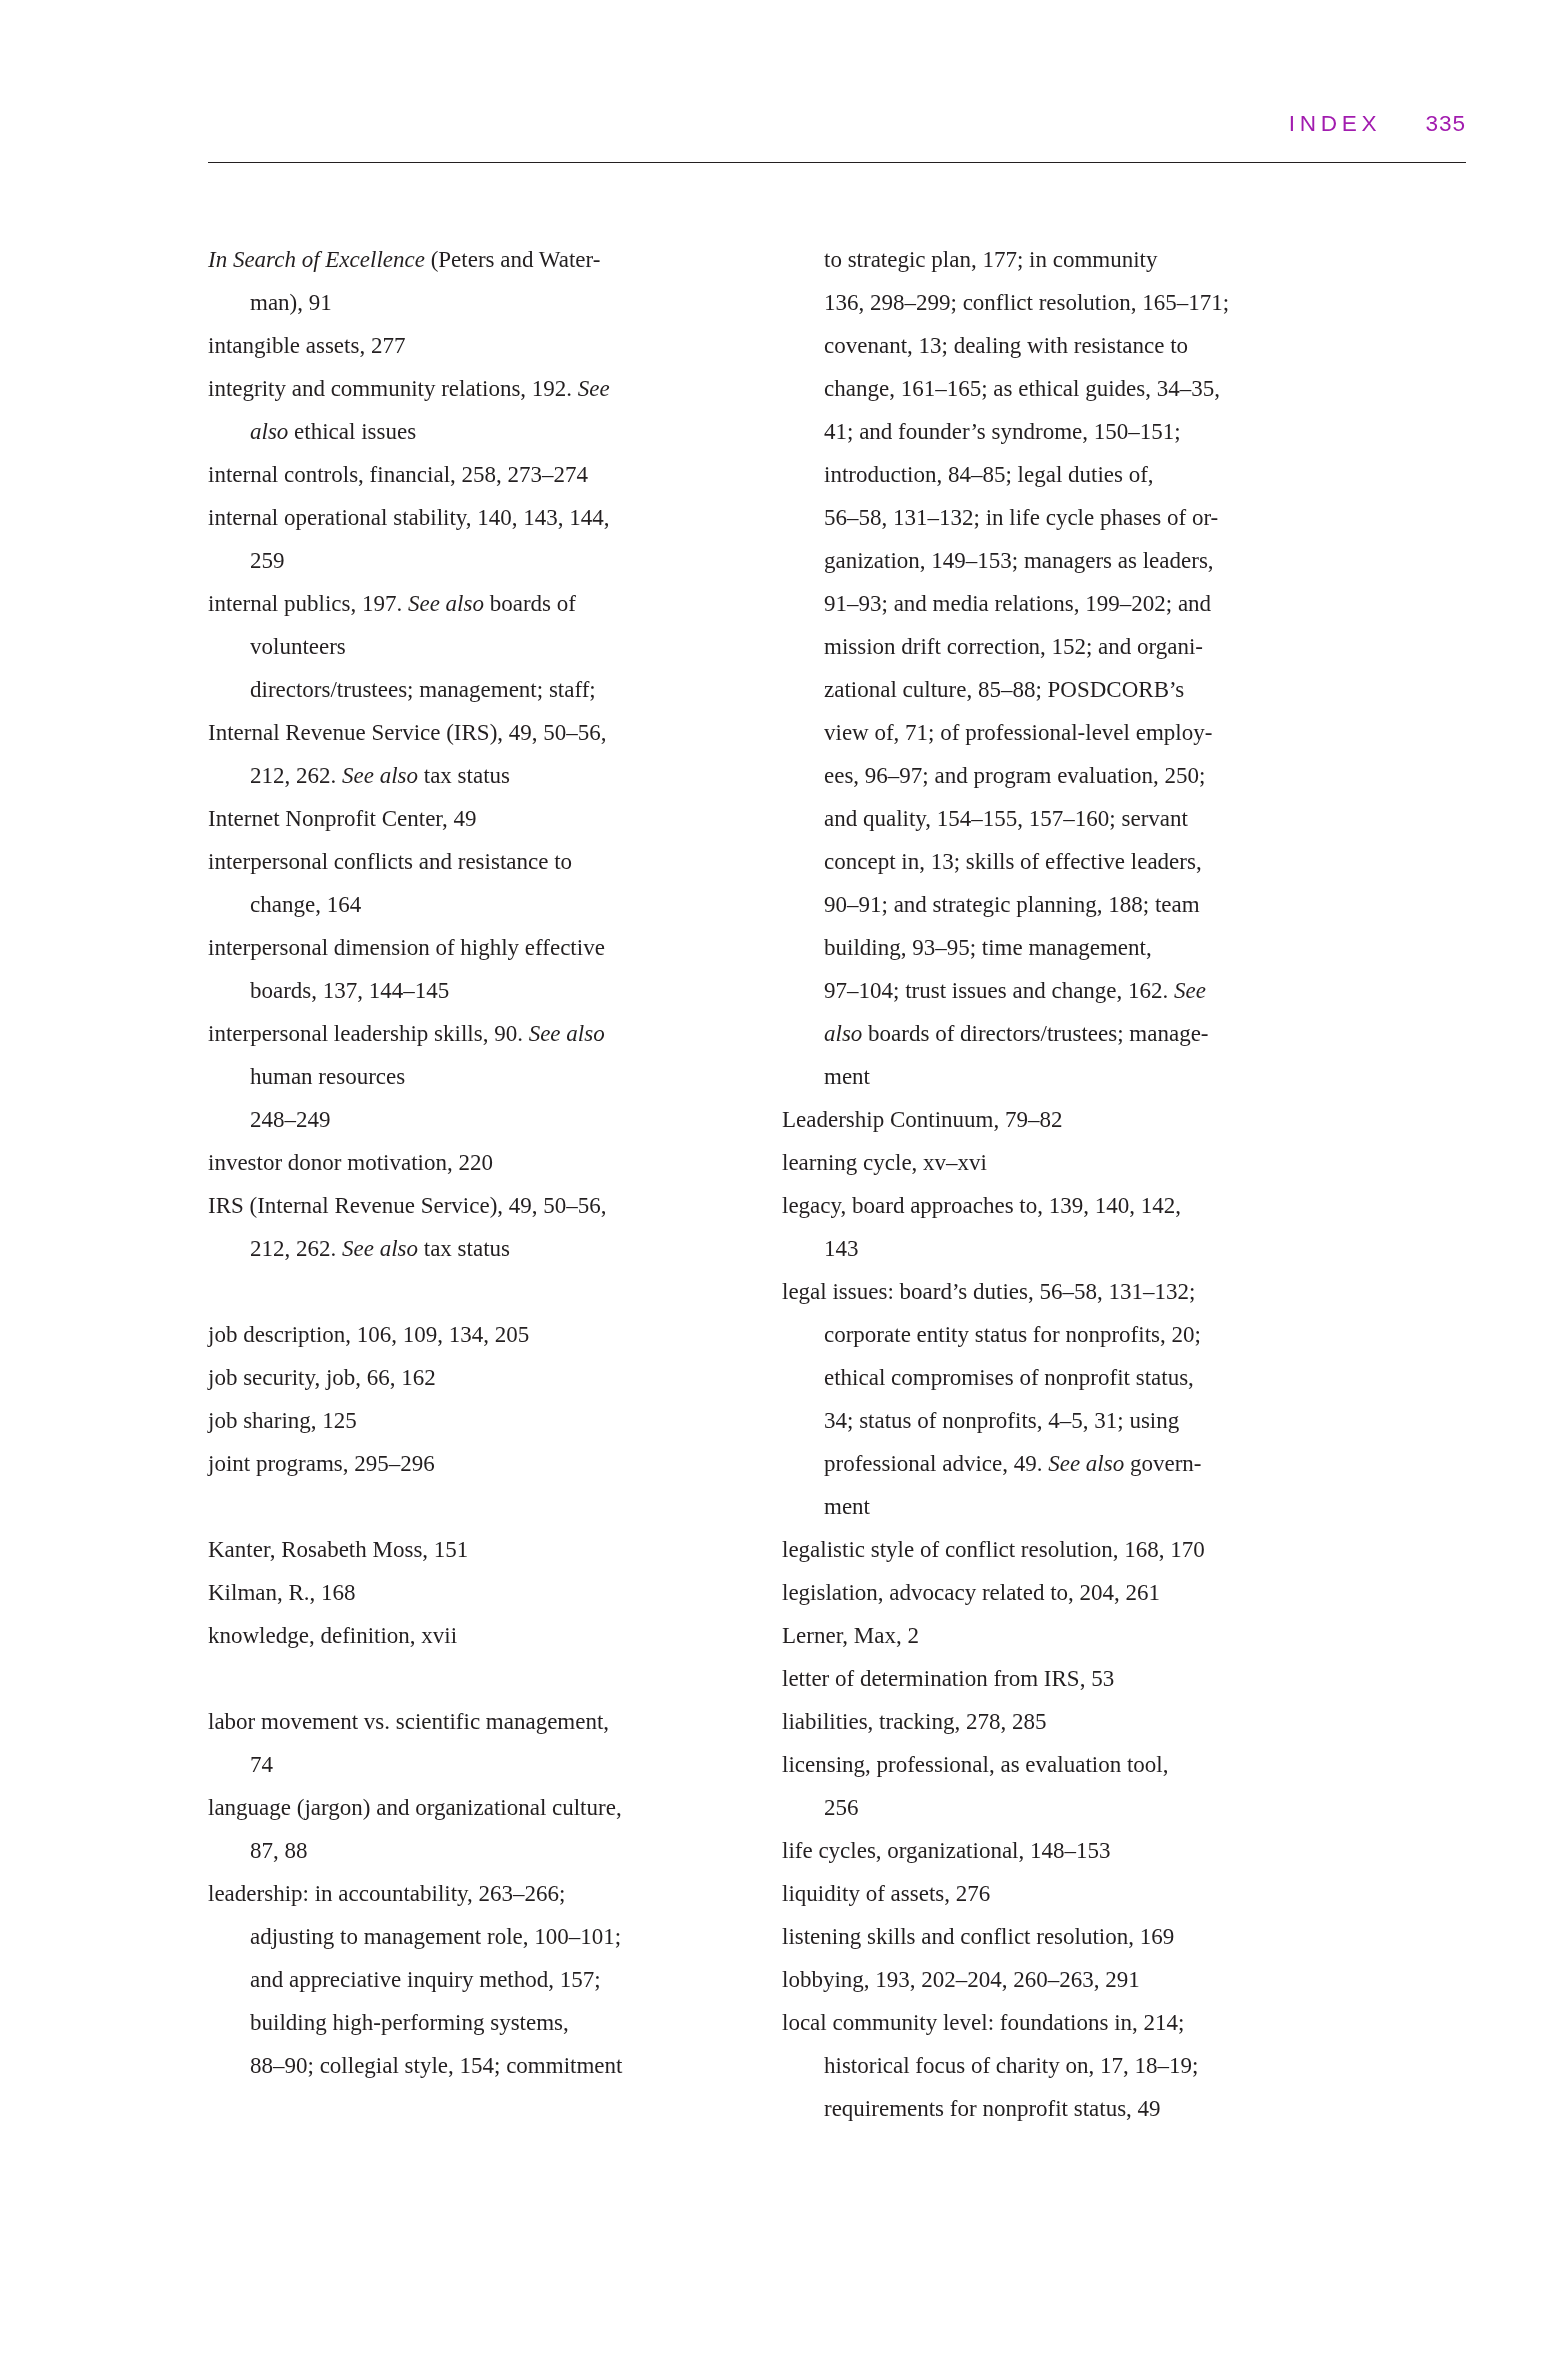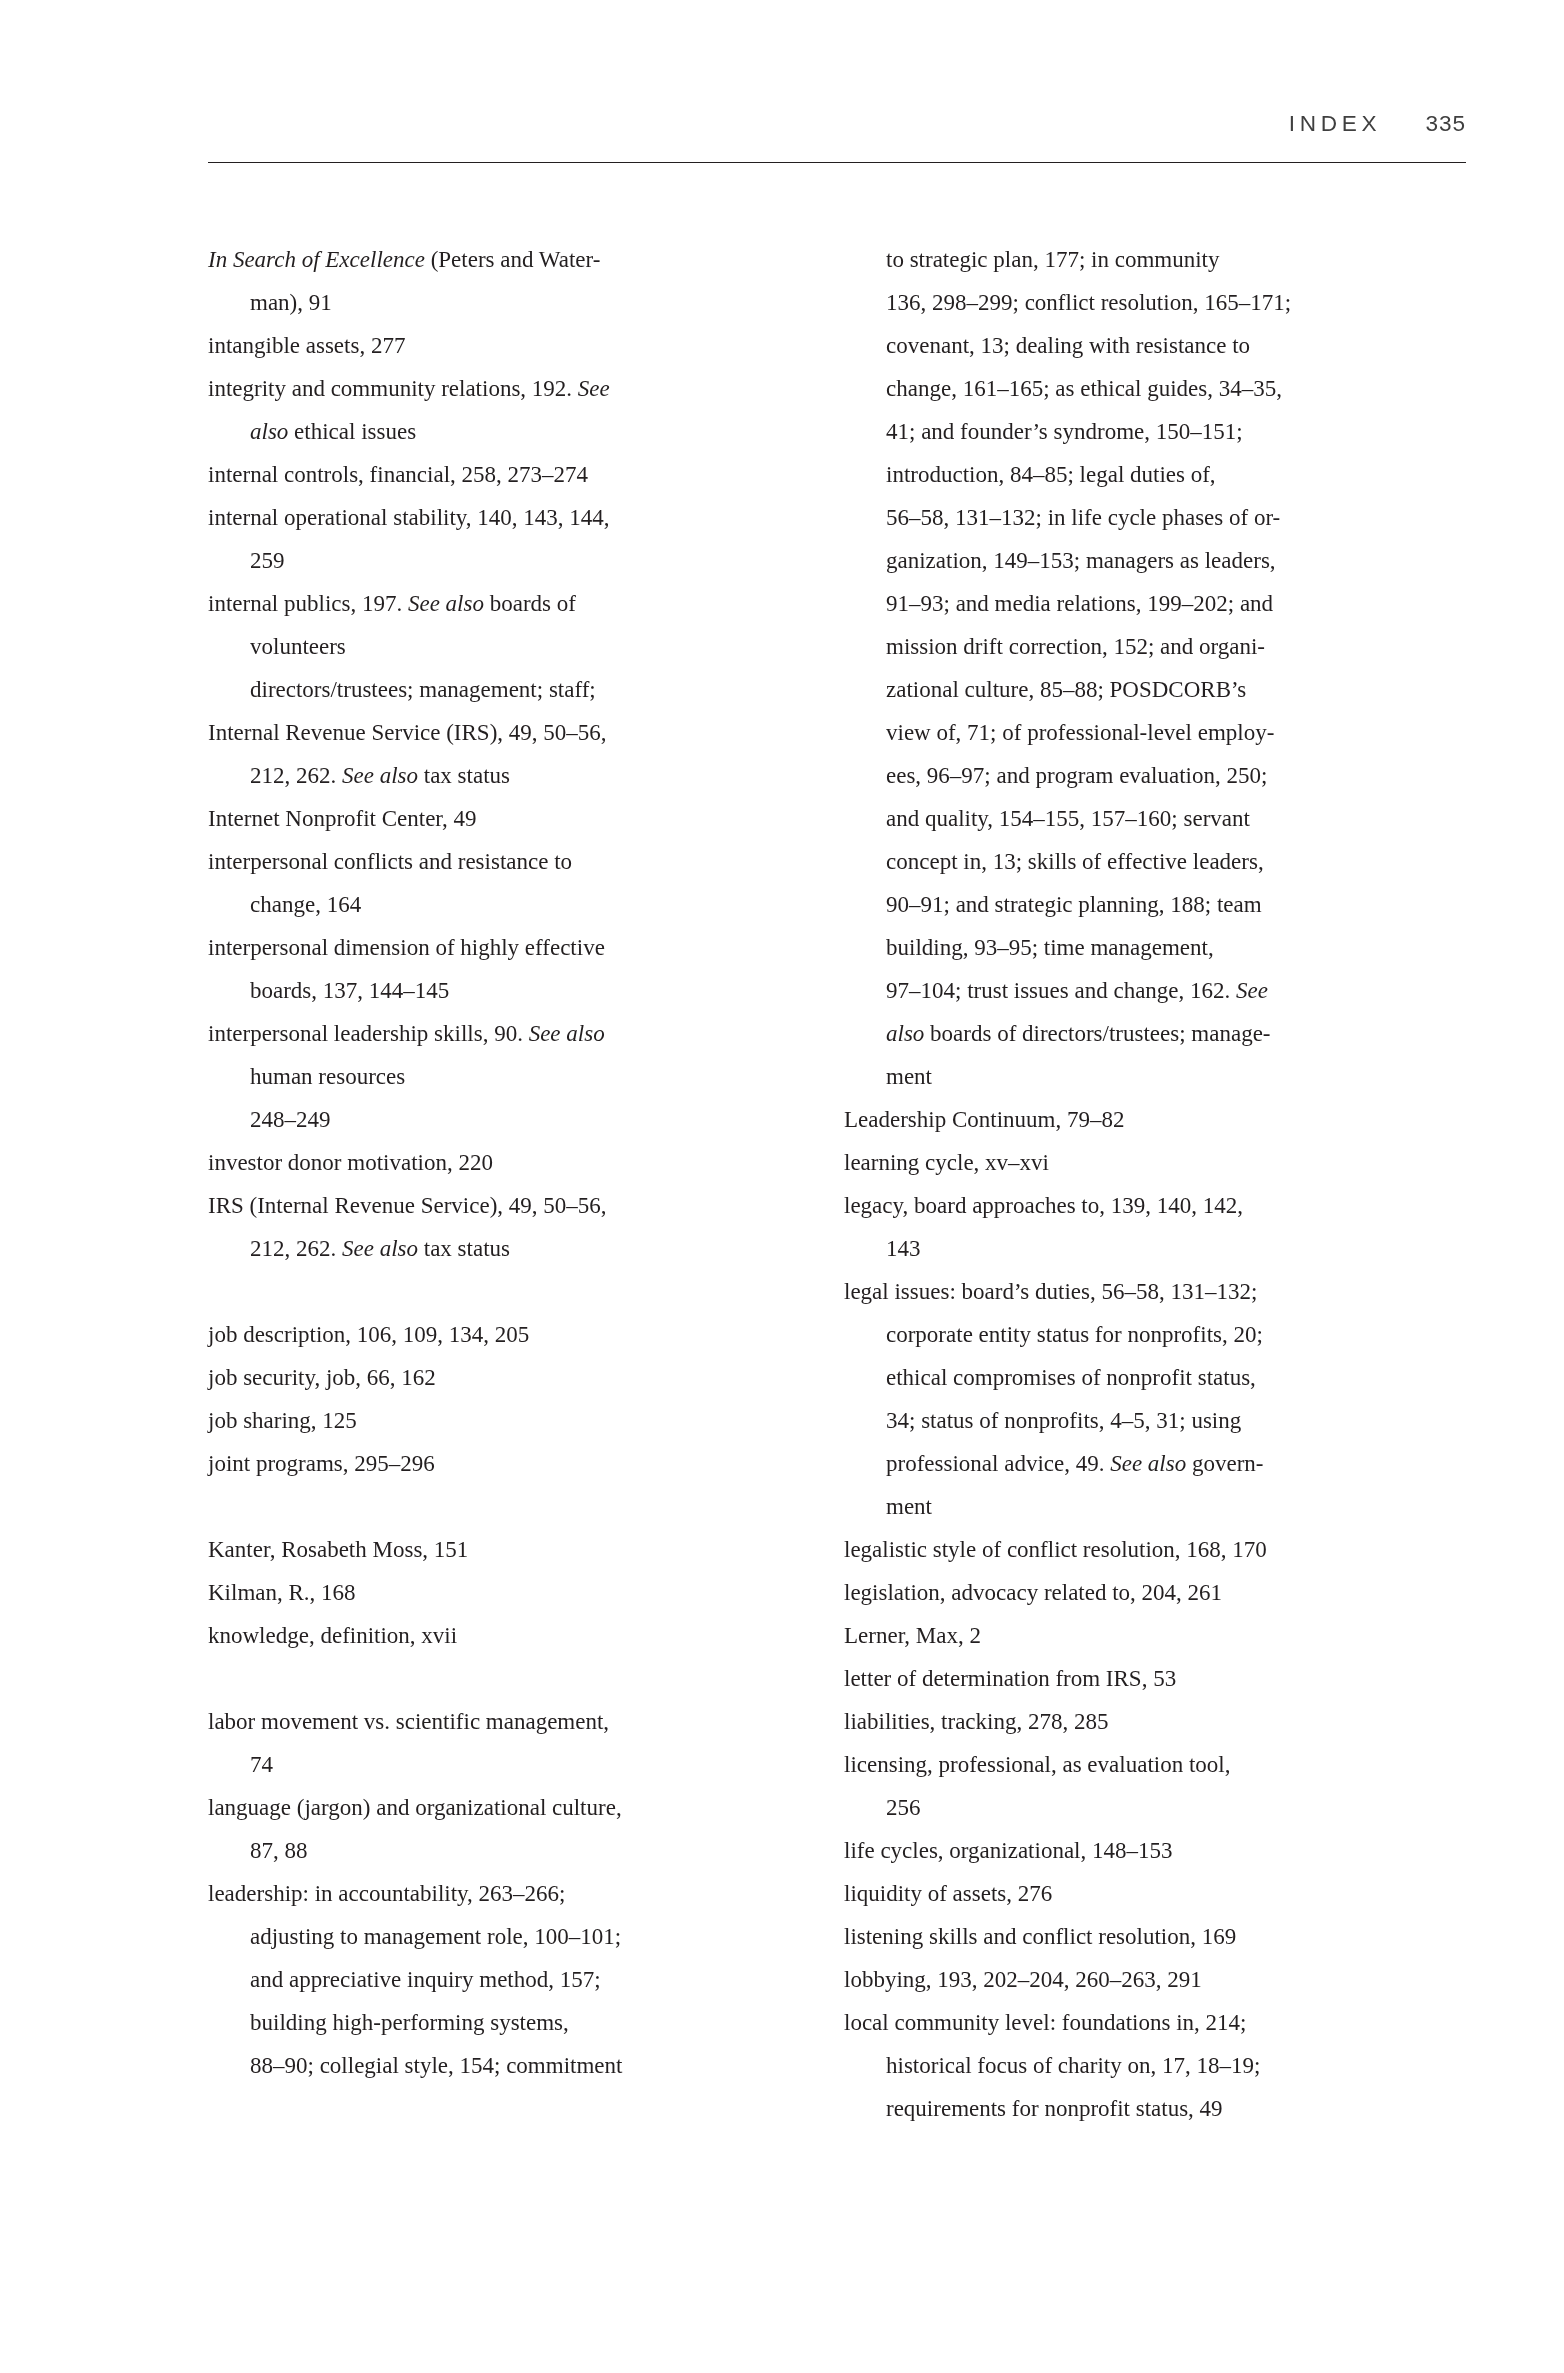--- a/index.html
+++ b/index.html
@@ -14,21 +14,21 @@
     overflow: hidden;
     font-family: "Liberation Serif", "DejaVu Serif", serif;
     color: #231f20;
   }
   .running-head {
     position: absolute;
     top: 111px;
     right: 98px;
     font-family: "Liberation Sans", "DejaVu Sans", sans-serif;
     font-size: 22.6px;
-    color: #404040;
+    color: #a21caf;
     white-space: nowrap;
   }
   .running-head .section {
     letter-spacing: 4.7px;
     margin-right: 38px;
   }
   .running-head .folio {
     letter-spacing: 0.9px;
   }
   .head-rule {
@@ -40,21 +40,21 @@
     border-top: 1.9px solid #231f20;
   }
   .column {
     position: absolute;
     top: 238px;
     font-size: 23px;
     line-height: 43px;
     white-space: nowrap;
   }
   .col-left { left: 208px; width: 565px; }
-  .col-right { left: 844px; width: 603px; }
+  .col-right { left: 782px; width: 603px; }
   .line { height: 43px; display: block; }
   .line.indent { padding-left: 42px; }
   .line.blank { }
   i { font-style: italic; }
 </style>
 </head>
 <body>
 
 <div class="running-head">
   <span class="section">INDEX</span>

